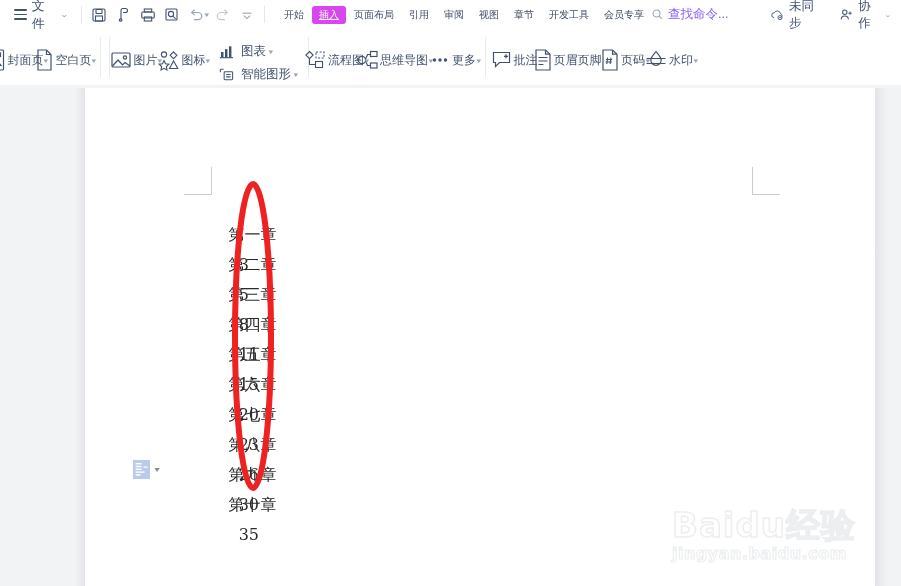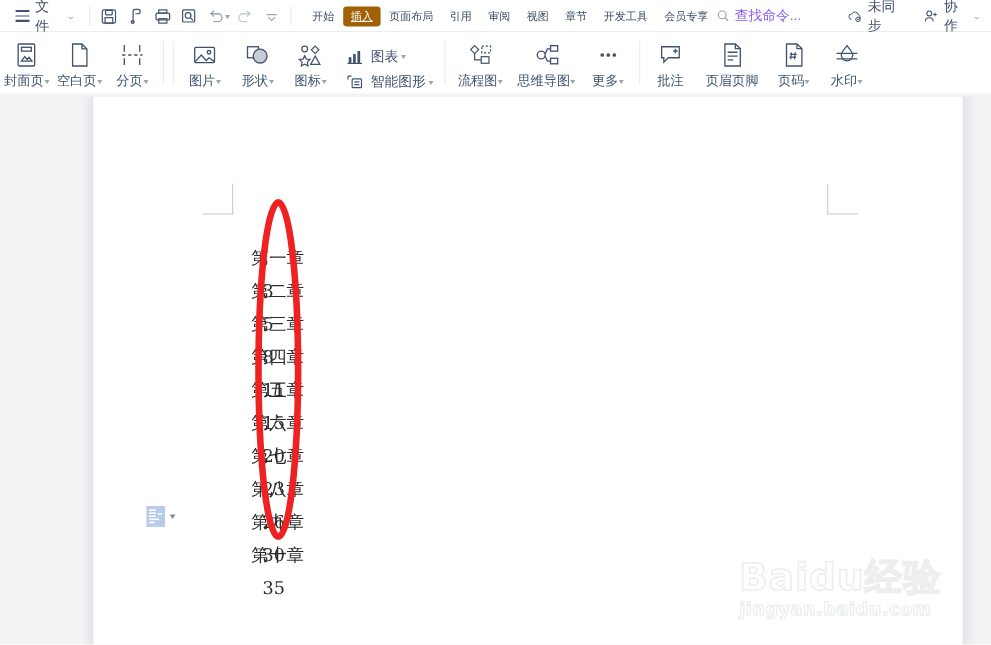--- a/index.html
+++ b/index.html
@@ -23,37 +23,37 @@
   .tb-file-label{font-size:13px;color:#41526e;letter-spacing:.5px;}
   .caret{font-size:8px;color:#9aa4b4;transform:scaleX(1.35);}
   .tb-sep{width:1px;height:17px;background:#e4e7ed;margin:0 5px;}
   .qicon{width:26px;height:29px;display:flex;align-items:center;justify-content:center;cursor:pointer;}
   .qicon svg{display:block;}
   .qcaret{font-size:7px;color:#9aa4b4;margin-left:-4px;margin-right:2px;cursor:pointer;transform:scaleX(1.3);}
   .tabs{display:flex;align-items:center;gap:1px;margin-left:7px;}
   .tab{
     font-size:10px;color:#3d4c63;padding:2px 7px;border-radius:3px;cursor:pointer;white-space:nowrap;
   }
-  .tab.active{background:#a16207;color:#ffffff;text-decoration:underline;}
+  .tab.active{background:#d946ef;color:#ffffff;text-decoration:underline;}
   .tb-right{margin-left:auto;display:flex;align-items:center;gap:0px;padding-right:8px;}
   .searchbox{display:flex;align-items:center;gap:4px;width:120px;cursor:text;}
   .searchbox .ph{font-size:12.5px;color:#8b5cf6;}
   .tb-item{display:flex;align-items:center;gap:4px;padding:0 8px;height:29px;cursor:pointer;}
   .tb-item .lbl{font-size:12.5px;color:#41526e;}
 
   
   .ribbon{
     position:absolute;left:0;top:29px;width:901px;height:56px;
     background:#ffffff;display:flex;align-items:flex-start;
   }
   .rgroup{display:flex;align-items:flex-start;height:56px;}
   .rsep{width:1px;height:40px;background:#e8eaef;margin:8px 4px 0 4px;}
   .ritem{
-    width:48px;height:56px;display:flex;flex-direction:column;align-items:center;
-    justify-content:center;padding-top:5px;cursor:pointer;box-sizing:border-box;
+    width:48px;height:56px;display:flex;flex-direction:row;align-items:center;
+    justify-content:flex-end;padding-top:5px;cursor:pointer;box-sizing:border-box;
   }
   .ritem .gi{height:26px;display:flex;align-items:center;justify-content:center;}
   .ritem .rl{font-size:12px;color:#41526e;display:flex;align-items:center;gap:1px;white-space:nowrap;margin-top:2px;}
   .rl .rc{font-size:7px;color:#9aa4b4;transform:scaleX(1.3);}
   .ritem.wide{width:56px;}
   .ritem.xwide{width:64px;}
   
   .rstack{display:flex;flex-direction:column;justify-content:center;height:56px;padding:6px 2px 0 2px;box-sizing:border-box;}
   .rrow{display:flex;align-items:flex-end;gap:5px;height:23px;padding:0 4px;cursor:pointer;border-radius:3px;}
   .rrow .gi{width:20px;display:flex;align-items:center;justify-content:center;}
@@ -240,62 +240,38 @@
           <svg width="22" height="24" viewBox="0 0 22 24" fill="none" stroke="#41526e" stroke-width="1.2">
             <path d="M5 2h8.5L18 6.5V22H5z"></path>
               <path d="M13.5 2v4.5H18"></path>
           </svg>
         </span>
         <span class="rl">
           <span>空白页</span>
             <span class="rc">▾</span>
         </span>
       </div>
-      <div class="ritem">
-        <span class="gi">
-          <svg width="24" height="24" viewBox="0 0 24 24" fill="none" stroke="#41526e" stroke-width="1.2">
-            <path d="M5 3v6M19 3v6M5 15v6M19 15v6"></path>
-            <path d="M3 12h3M8.5 12h3M14 12h3M19.5 12h2" stroke-dasharray="0"></path>
-          </svg>
-        </span>
-        <span class="rl">
-          <span>分页</span>
-            <span class="rc">▾</span>
-        </span>
-      </div>
     </div>
 
     <span class="rsep"></span>
 
 
     <span class="rsep"></span>
 
     <div class="rgroup">
       <div class="ritem">
         <span class="gi">
           <svg width="24" height="22" viewBox="0 0 24 22" fill="none" stroke="#41526e" stroke-width="1.2">
             <rect x="3" y="4" width="18" height="14" rx="1"></rect>
             <circle cx="16" cy="8.5" r="1.6"></circle>
             <path d="M3.5 17l5.5-6 4.5 5 2.5-2.5 5 3.5"></path>
           </svg>
         </span>
         <span class="rl">
           <span>图片</span>
-            <span class="rc">▾</span>
-        </span>
-      </div>
-      <div class="ritem">
-        <span class="gi">
-          <svg width="24" height="22" viewBox="0 0 24 22" fill="none" stroke="#41526e" stroke-width="1.2">
-            <rect x="3" y="3.5" width="10" height="10"></rect>
-            <circle cx="14.5" cy="12" r="6.3" fill="#c7cdd8" stroke="#41526e"></circle>
-          </svg>
-        </span>
-        <span class="rl">
-          <span>形状</span>
             <span class="rc">▾</span>
         </span>
       </div>
       <div class="ritem">
         <span class="gi">
           <svg width="24" height="22" viewBox="0 0 24 22" fill="none" stroke="#41526e" stroke-width="1.1">
             <circle cx="7" cy="5.5" r="2.6"></circle>
             <path d="M16.5 2.9l3.4 3.4-3.4 3.4-3.4-3.4z"></path>
             <path d="M7 11.6l1.5 3.1 3.4.4-2.5 2.4.6 3.4L7 19.3l-3 1.6.6-3.4-2.5-2.4 3.4-.4z"></path>
             <path d="M16.6 12l4.2 7.5h-8.4z"></path>

